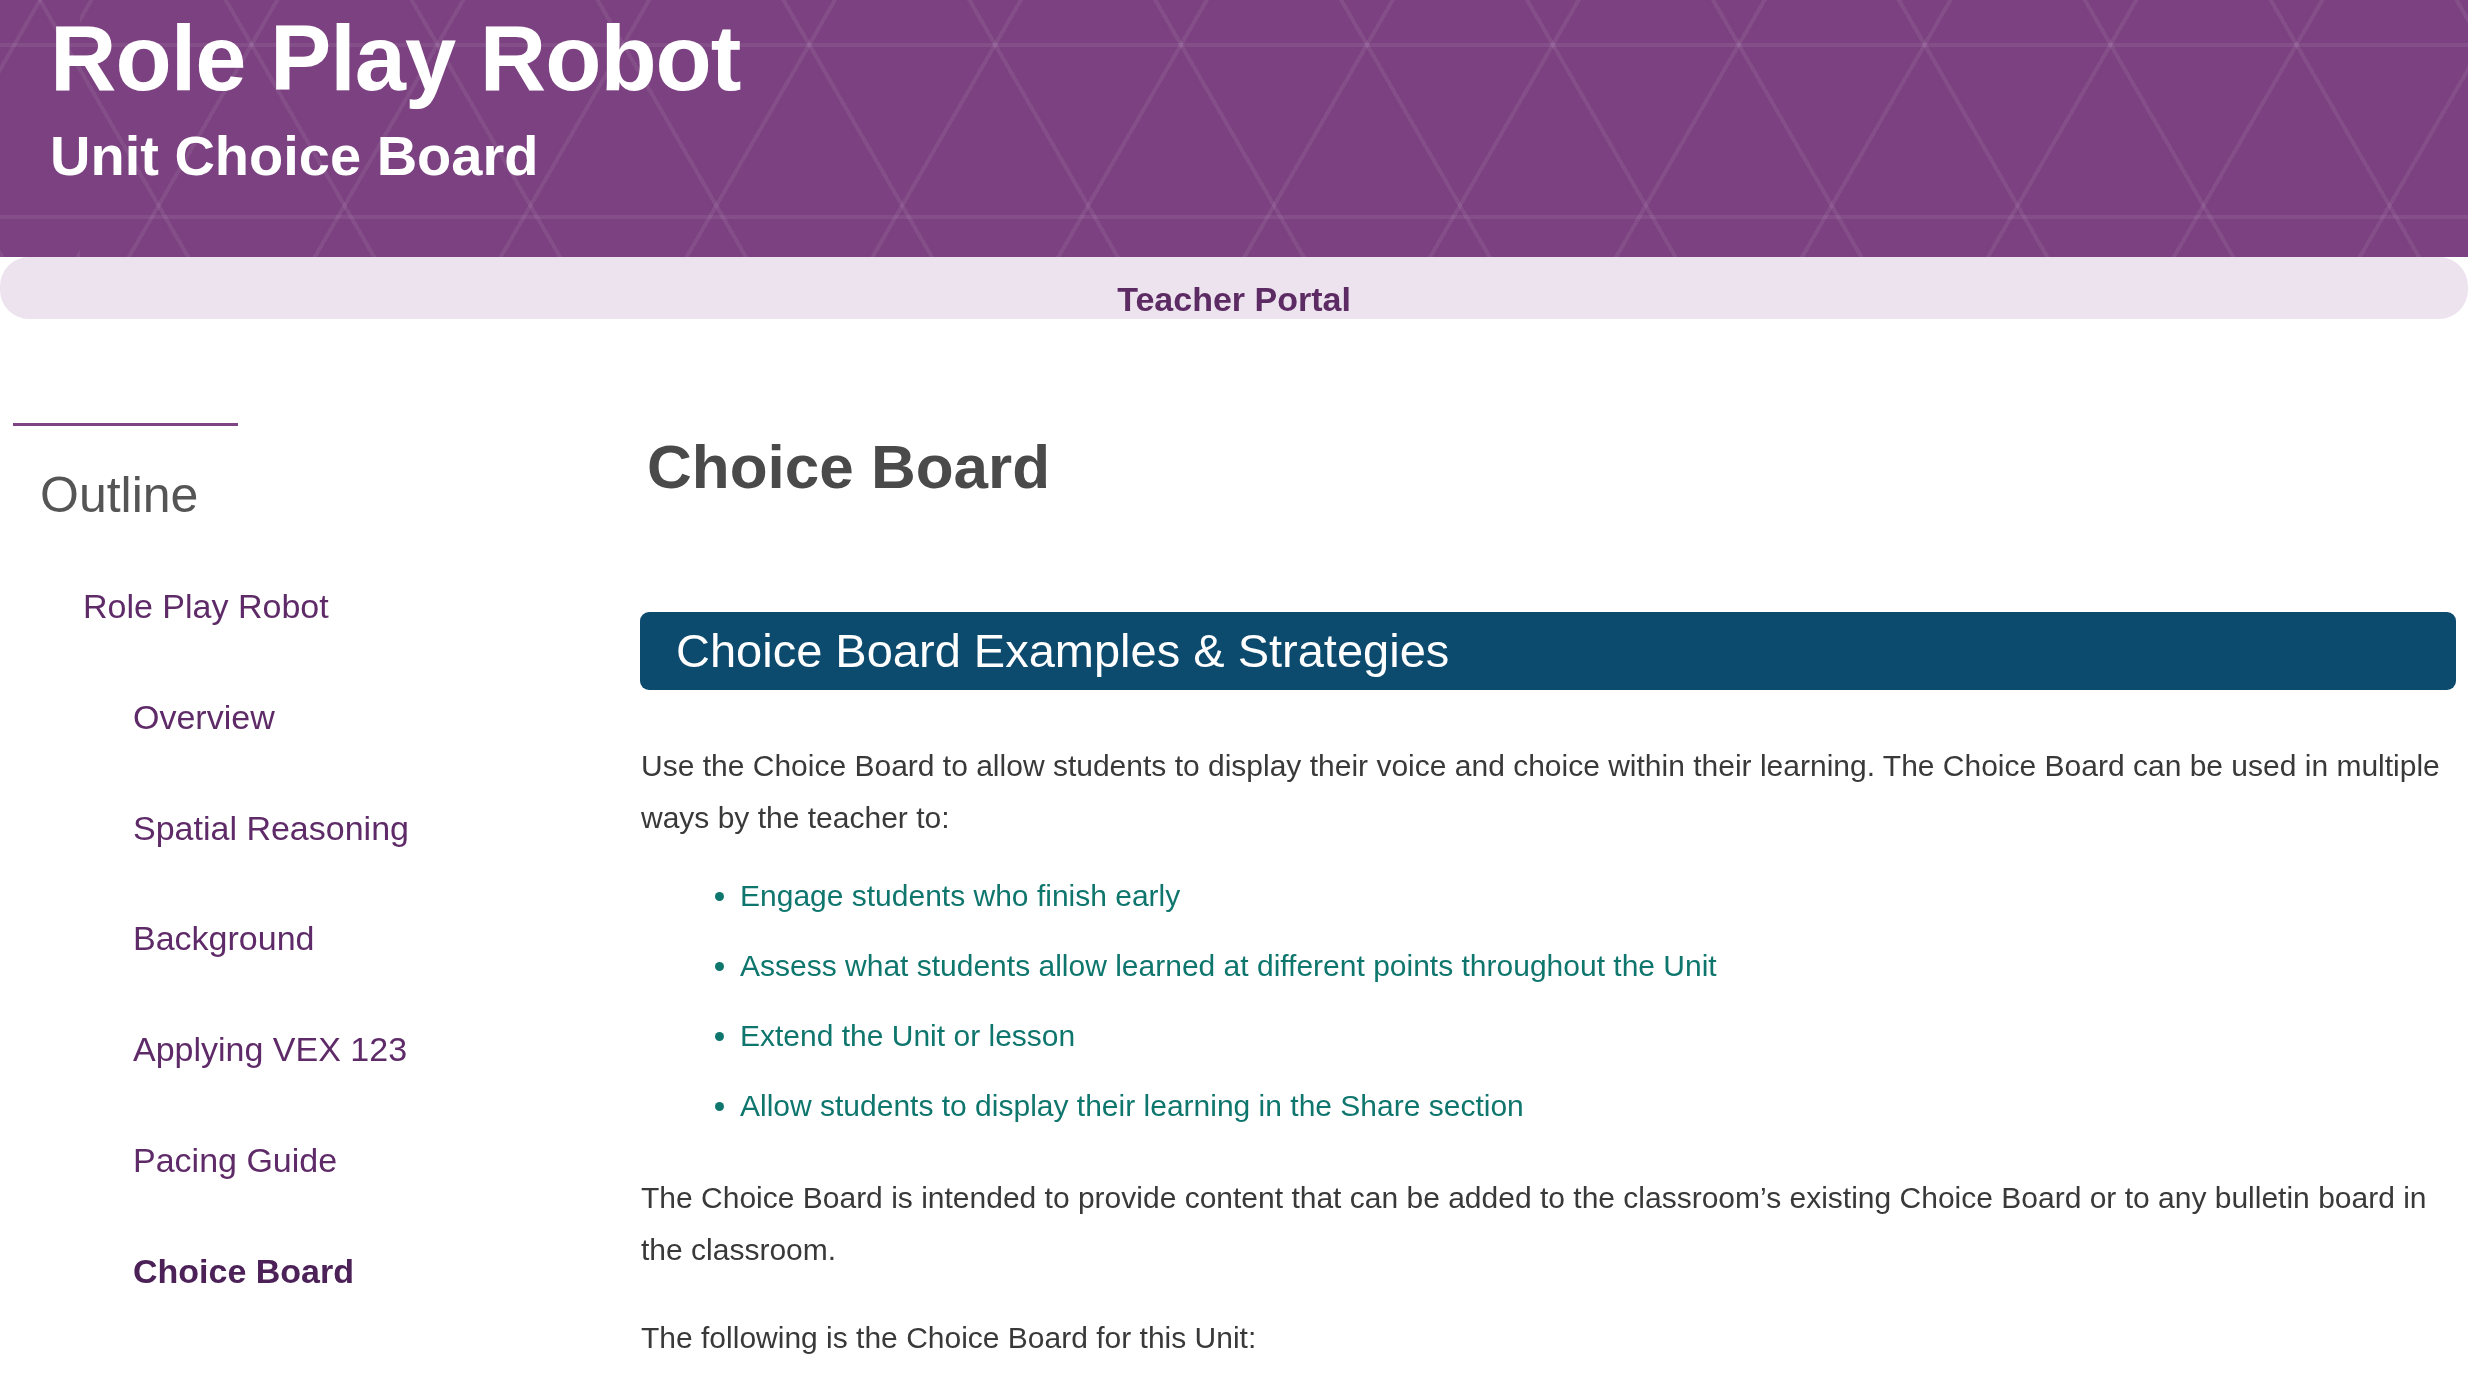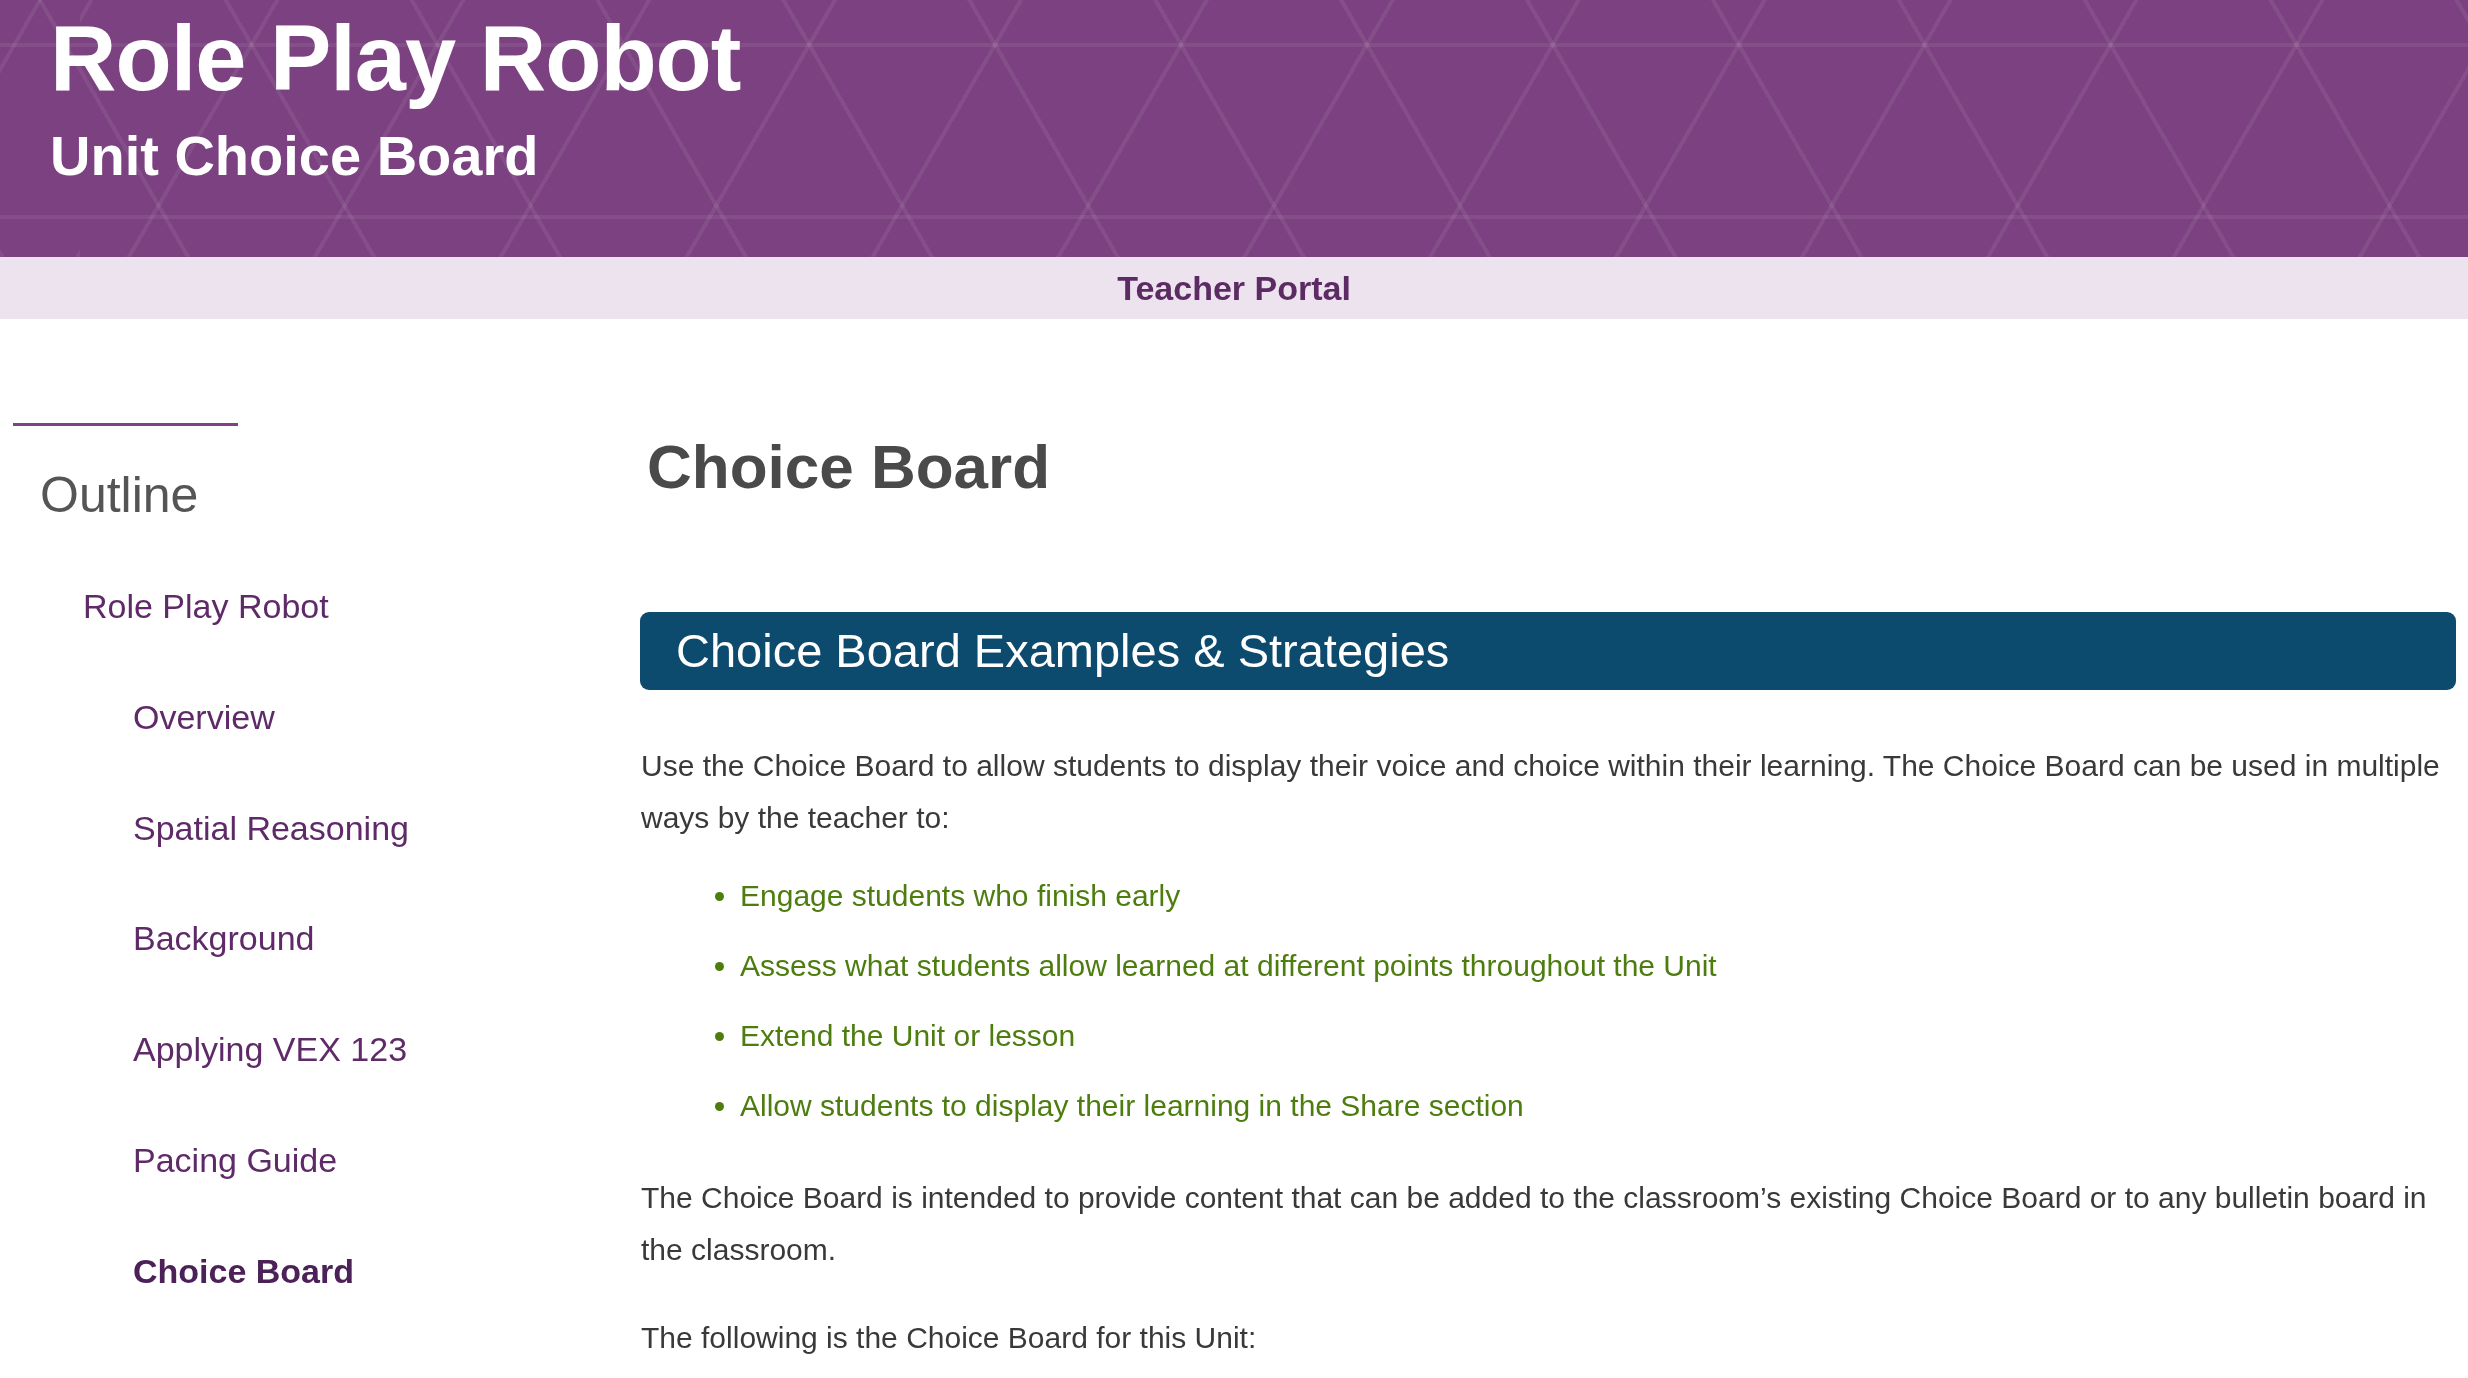--- a/index.html
+++ b/index.html
@@ -41,23 +41,24 @@
     line-height: 1.1;
     font-weight: bold;
     color: #ffffff;
   }
 
   
   .portal-bar {
     height: 62px;
     background: #ede3ef;
     display: flex;
-    align-items: center;
+    align-items: flex-end;
     justify-content: center;
     cursor: pointer;
+    border-radius: 29px;
   }
   .portal-bar span {
     font-size: 34px;
     font-weight: bold;
     color: #5c2b63;
   }
 
   
   .content {
     display: flex;
@@ -138,21 +139,21 @@
   .para-intro { margin-top: 50px !important; }
   .para-2     { margin-top: 40px !important; }
   .para-3     { margin-top: 36px !important; }
   .main ul.bullets {
     margin: 26px 0 0 0;
     padding: 0 0 0 100px;
   }
   .main ul.bullets li {
     font-size: 30px;
     line-height: 52px;
-    color: #4d7c0f;
+    color: #0f766e;
     margin-bottom: 18px;
   }
 </style>
 </head>
 <body>
 
 <header class="page-header">
   <h1 class="unit-title">Role Play Robot</h1>
   <h2 class="unit-subtitle">Unit Choice Board</h2>
 </header>

